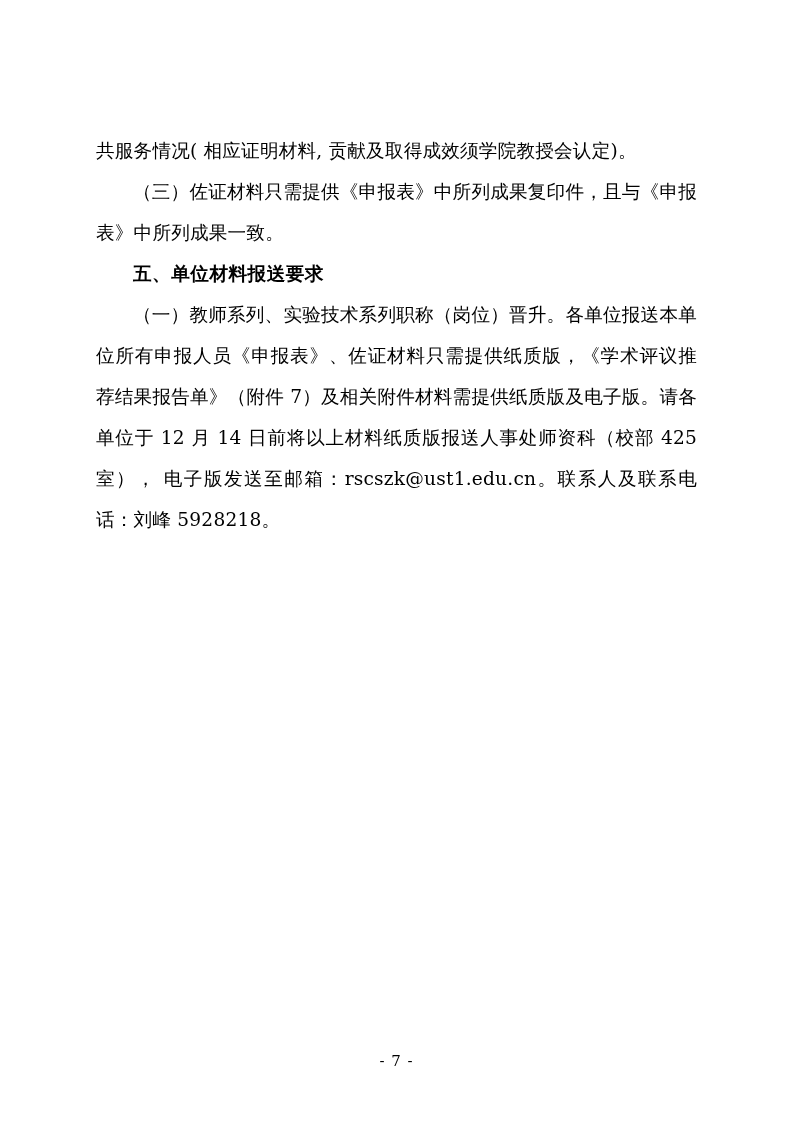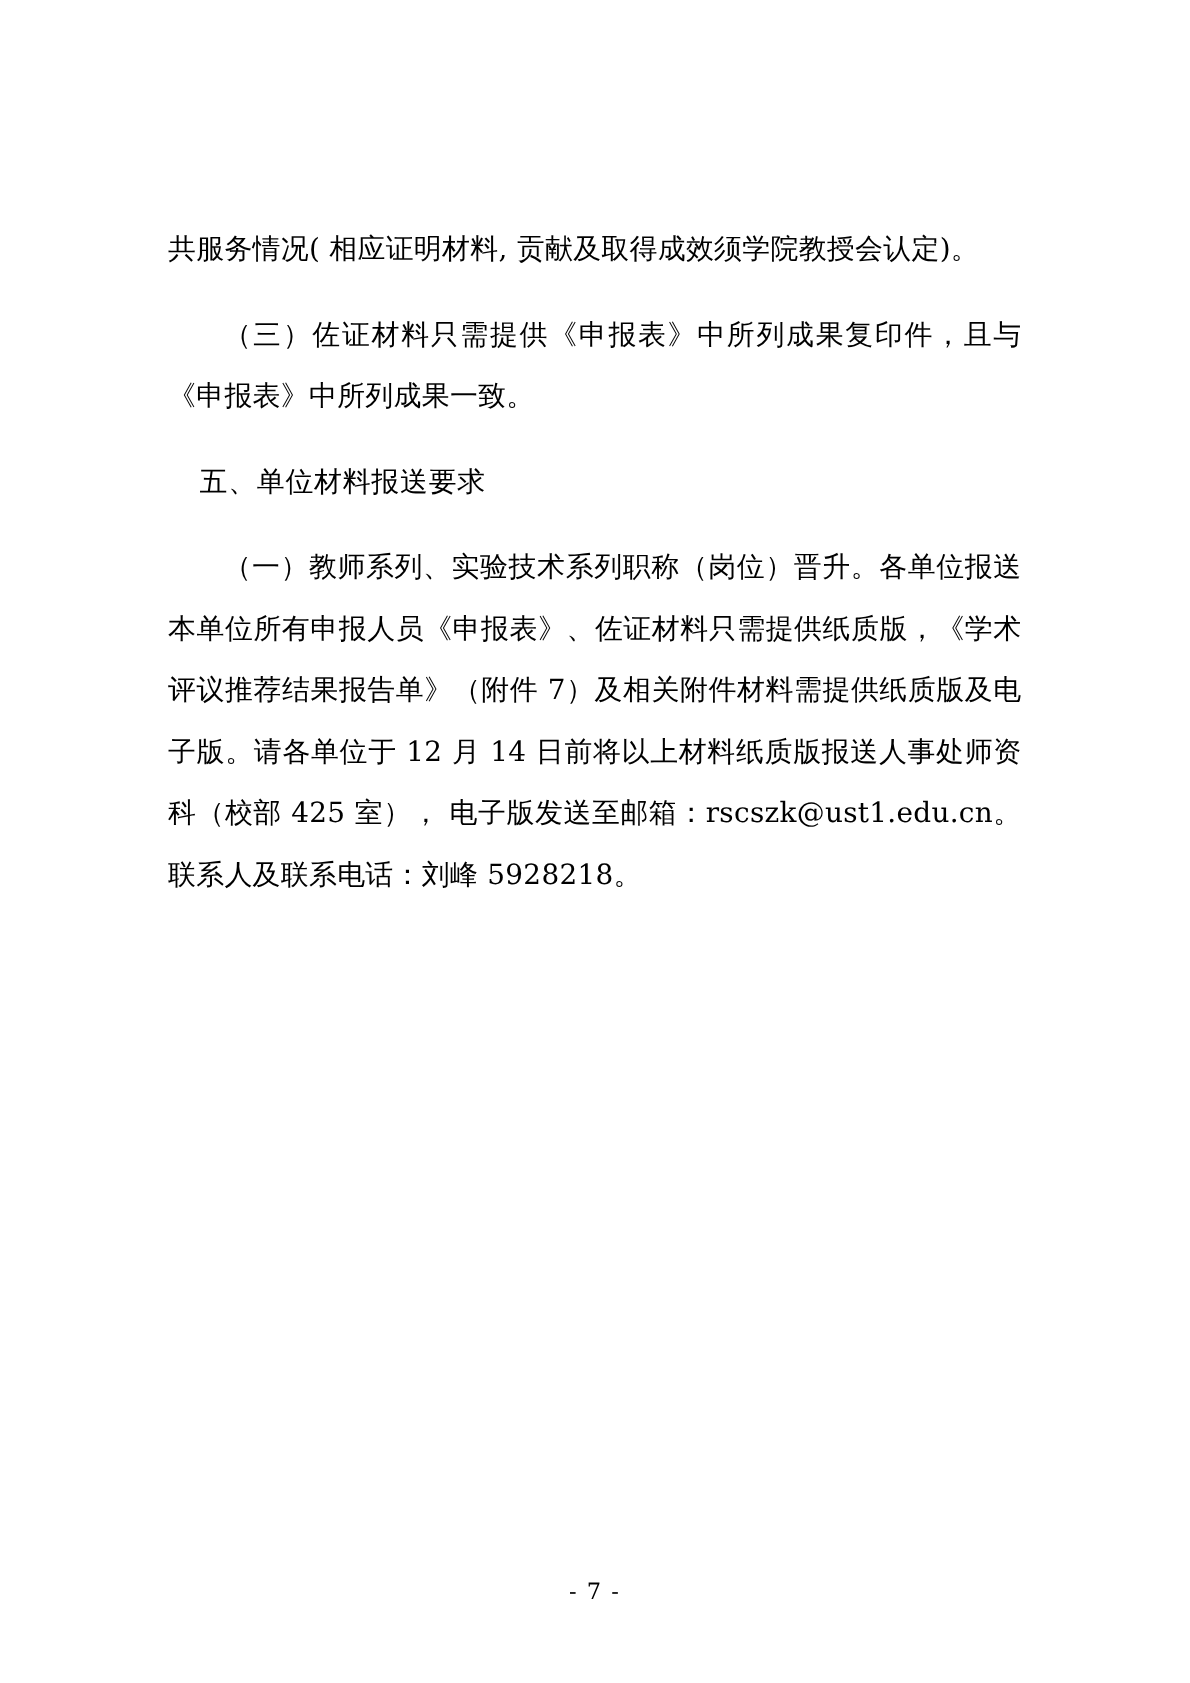--- a/index.html
+++ b/index.html
@@ -21,37 +21,37 @@
     top: 0;
     width: 793px;
     height: 1122px;
     box-sizing: border-box;
     padding: 130px 96px 0 96px;
   }
   .doc-body {
     width: 601px;
   }
   p.para {
-    margin: 16px;
+    margin: 0;
     font-size: 18.6px;
     line-height: 41px;
     text-align: justify;
     text-justify: inter-ideograph;
     letter-spacing: 0.2px;
     font-family: "DejaVu Serif", "Liberation Serif", serif;
   }
   p.cont {
     text-indent: 0;
   }
   p.indent {
     text-indent: 37px;
   }
   p.heading {
     text-indent: 37px;
-    font-weight: normal;
+    font-weight: bold;
     font-size: 18.6px;
     line-height: 41px;
     margin: 0;
     letter-spacing: 0.5px;
   }
   .footer {
     position: absolute;
     left: 0;
     right: 0;
     top: 1052px;

